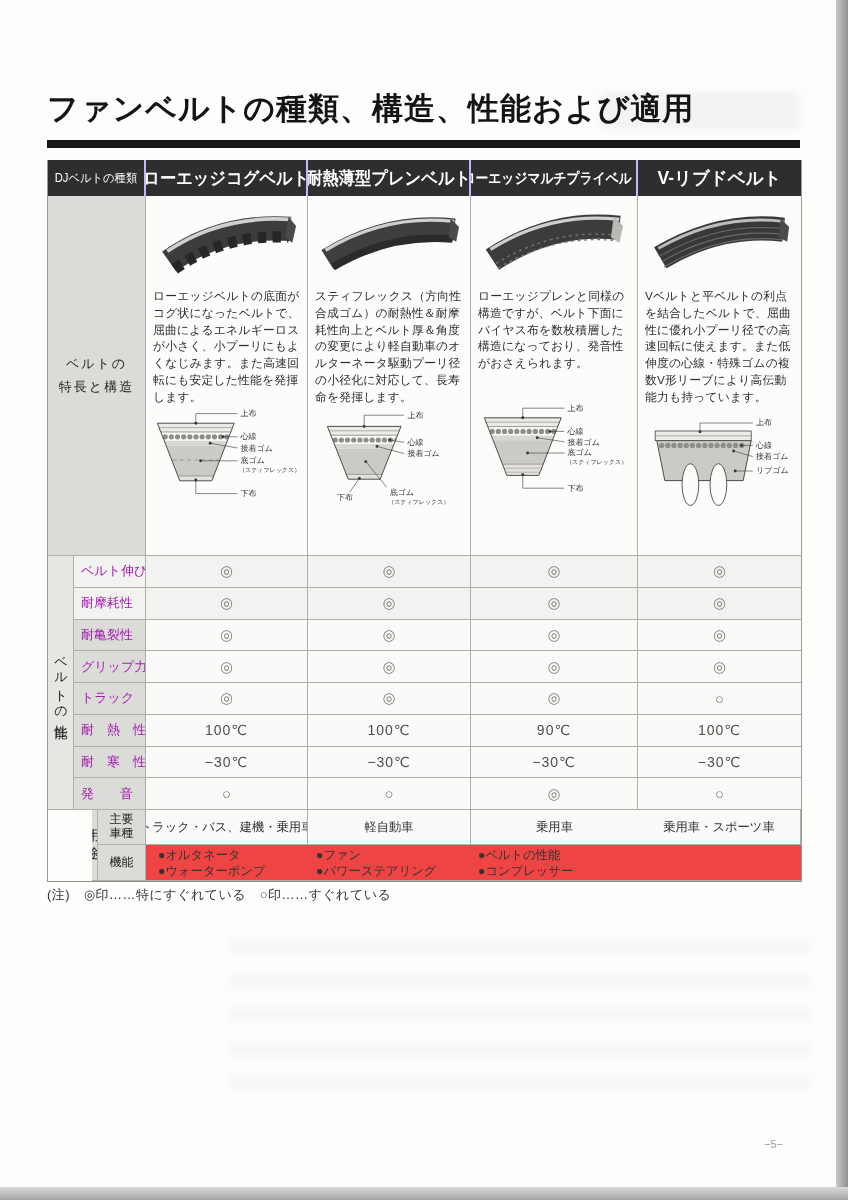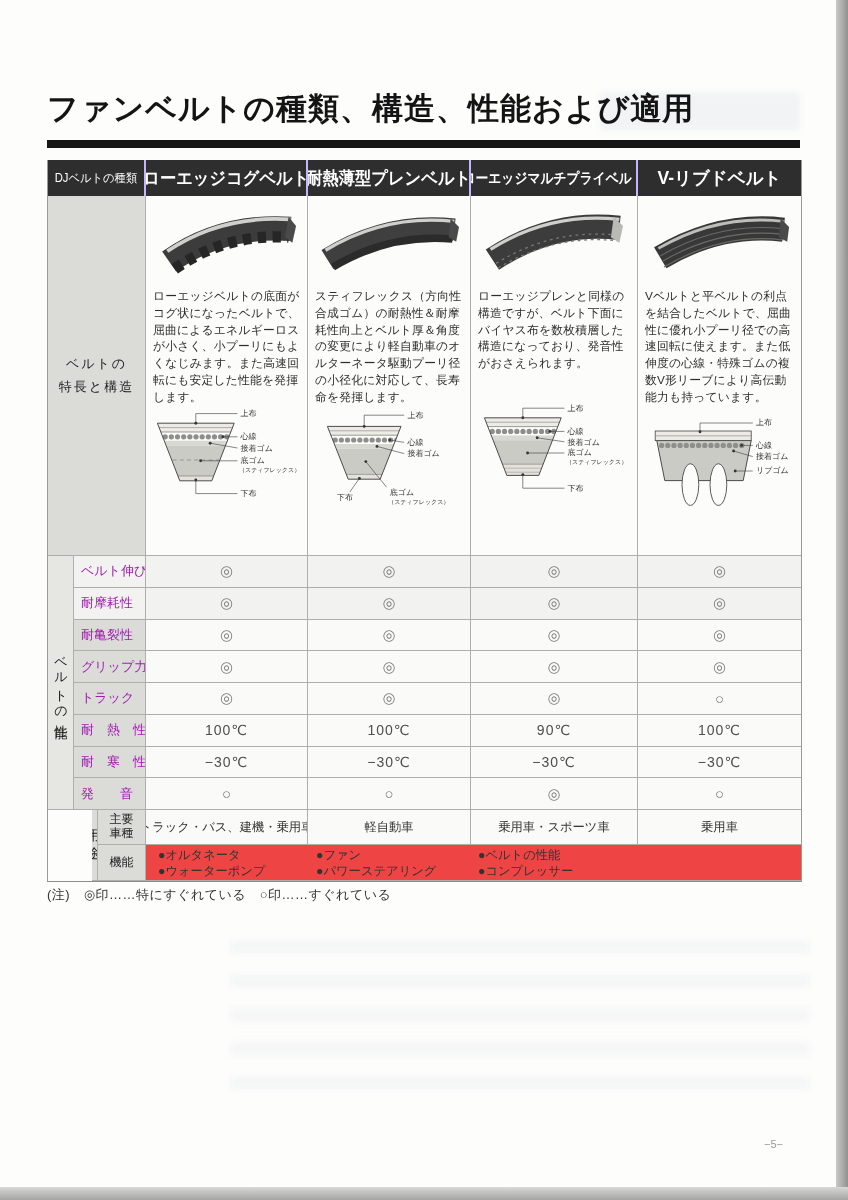--- a/index.html
+++ b/index.html
@@ -355,22 +355,22 @@
     </div>
 
     <div class="sec sec-usage">
       <div class="cell ucell-yoto">用 途</div>
       <div class="cell ucell-sub">
         <span>主要</span>
         <span>車種</span>
       </div>
       <div class="cell uveh">トラック・バス、建機・乗用車</div>
       <div class="cell uveh">軽自動車</div>
+      <div class="cell uveh last">乗用車</div>
       <div class="cell uveh">乗用車・スポーツ車</div>
-      <div class="cell uveh last">乗用車</div>
       <div class="cell ucell-sub">機能</div>
       <div class="cell ufunc last">
         <div class="fgroup fg0">
           <div>●オルタネータ</div>
           <div>●ウォーターポンプ</div>
         </div>
         <div class="fgroup fg1">
           <div>●ファン</div>
           <div>●パワーステアリング</div>
         </div>

